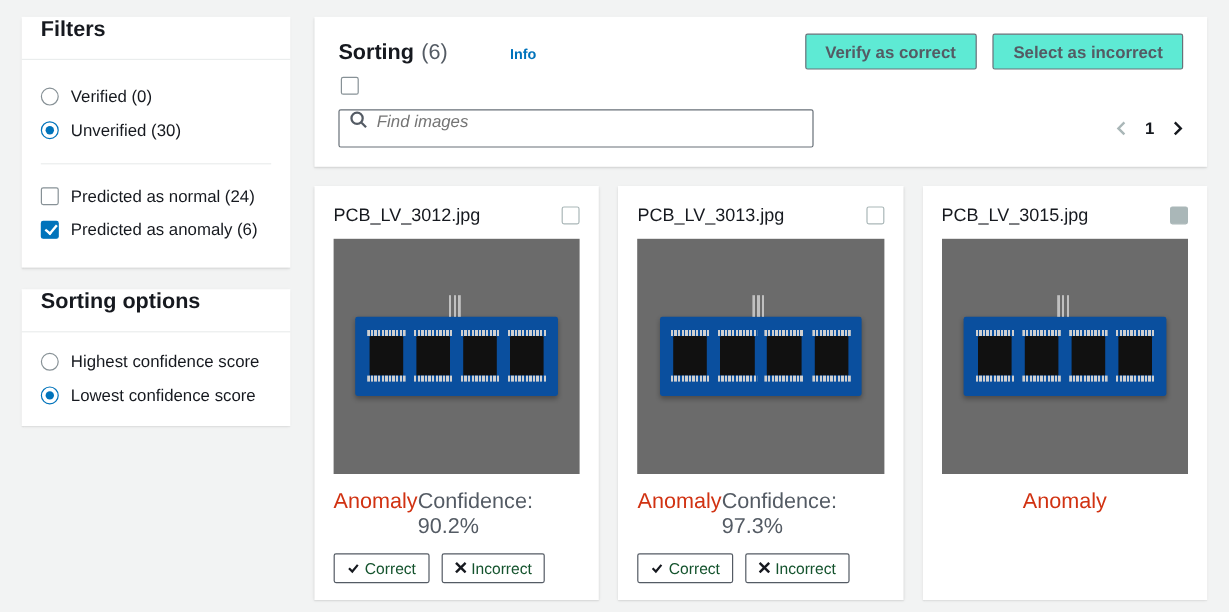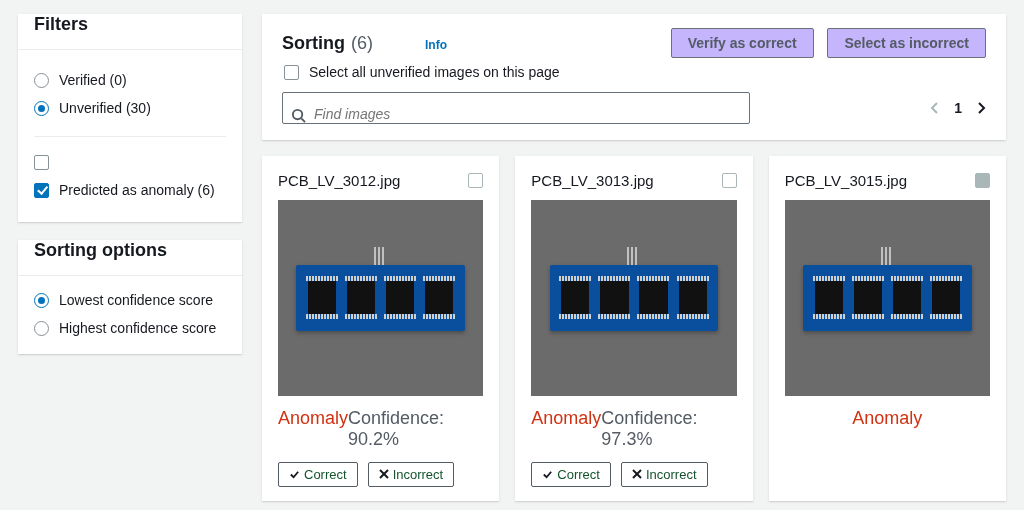--- a/index.html
+++ b/index.html
@@ -55,30 +55,30 @@
     box-shadow: 0 1px 1px rgba(0,0,0,0.08), 0 1px 3px rgba(0,0,0,0.08);
     padding: 14px 20px 16px 20px;
     margin-bottom: 16px;
   }
   .head-row { display:flex; align-items: center; justify-content: space-between; margin-bottom: 6px;}
   .head-left { display:flex; align-items:baseline; gap:6px; }
   .head-title { font-size: 18px; font-weight: 700; }
   .head-count { color:#545b64; font-size:18px; font-weight:400; }
   .info-link { color:#0073bb; font-size:12px; font-weight:600; margin-left:6px; cursor:pointer;padding-left:40px; }
   .btn {
-    border: 1px solid #687078; background:#c4b5fd; color:#545b64;
+    border: 1px solid #687078; background:#5eead4; color:#545b64;
     padding: 6px 16px; border-radius:2px; font-weight:600; cursor:pointer; font-size:14px;text-align:center;
   }
   .btn + .btn { margin-left: 10px; }
   .sel-row { display:flex; align-items:center; gap:10px; margin: 4px 0 12px 2px; color:#16191f; }
 
   .search-row { display:flex; align-items:center; justify-content: space-between; }
   .search-wrap {
-    border:1px solid #687078; border-radius:2px; display:flex; align-items:flex-end;
-    width: 468px; height: 32px; padding: 0 8px; gap:6px;
+    border:1px solid #687078; border-radius:2px; display:flex; align-items:flex-start;
+    width: 396px; height: 32px; padding: 0 8px; gap:6px;
   }
   .search-wrap input { border:none; outline:none; flex:1; font-size:14px; font-style: italic; color:#687078; background:transparent; }
   .pager { display:flex; align-items:center; gap: 14px; color:#545b64; }
   .pager .pg { font-weight:700; color:#16191f; }
   .chev { cursor:pointer; display:inline-flex; }
   .chev.disabled { color:#aab7b8; cursor:default; }
 
   .cards { display:flex; gap:16px; }
   .card {
     background:#fff; flex:1;
@@ -140,60 +140,60 @@
             <span>Verified (0)</span>
           </div>
           <div class="opt">
             <span class="radio sel"></span>
             <span>Unverified (30)</span>
           </div>
         </div>
         <div class="filter-group">
           <div class="opt">
             <span class="cbox"></span>
+            <span>Predicted as normal (24)</span>
           </div>
           <div class="opt">
             <span class="cbox sel"></span>
             <span>Predicted as anomaly (6)</span>
           </div>
         </div>
       </div>
     </div>
 
     <div class="panel">
       <div class="panel-head">Sorting options</div>
       <div class="panel-body">
         <div class="opt">
+          <span class="radio"></span>
+          <span>Highest confidence score</span>
+        </div>
+        <div class="opt">
           <span class="radio sel"></span>
           <span>Lowest confidence score</span>
-        </div>
-        <div class="opt">
-          <span class="radio"></span>
-          <span>Highest confidence score</span>
         </div>
       </div>
     </div>
   </div>
 
   <div class="main">
     <div class="main-panel">
       <div class="head-row">
         <div class="head-left">
           <span class="head-title">Sorting</span>
           <span class="head-count">(6)</span>
           <span class="info-link">Info</span>
         </div>
         <div>
           <button class="btn">Verify as correct</button>
           <button class="btn">Select as incorrect</button>
         </div>
       </div>
       <div class="sel-row">
         <span class="cbox"></span>
-        <span>Select all unverified images on this page</span>
       </div>
       <div class="search-row">
         <div class="search-wrap">
           <svg width="15" height="15" viewBox="0 0 16 16" fill="none" stroke="#545b64" stroke-width="2">
               <circle cx="7" cy="7" r="5"></circle>
               <line x1="11" y1="11" x2="15" y2="15"></line>
             </svg>
           <input placeholder="Find images" style="">
         </div>
         <div class="pager">

